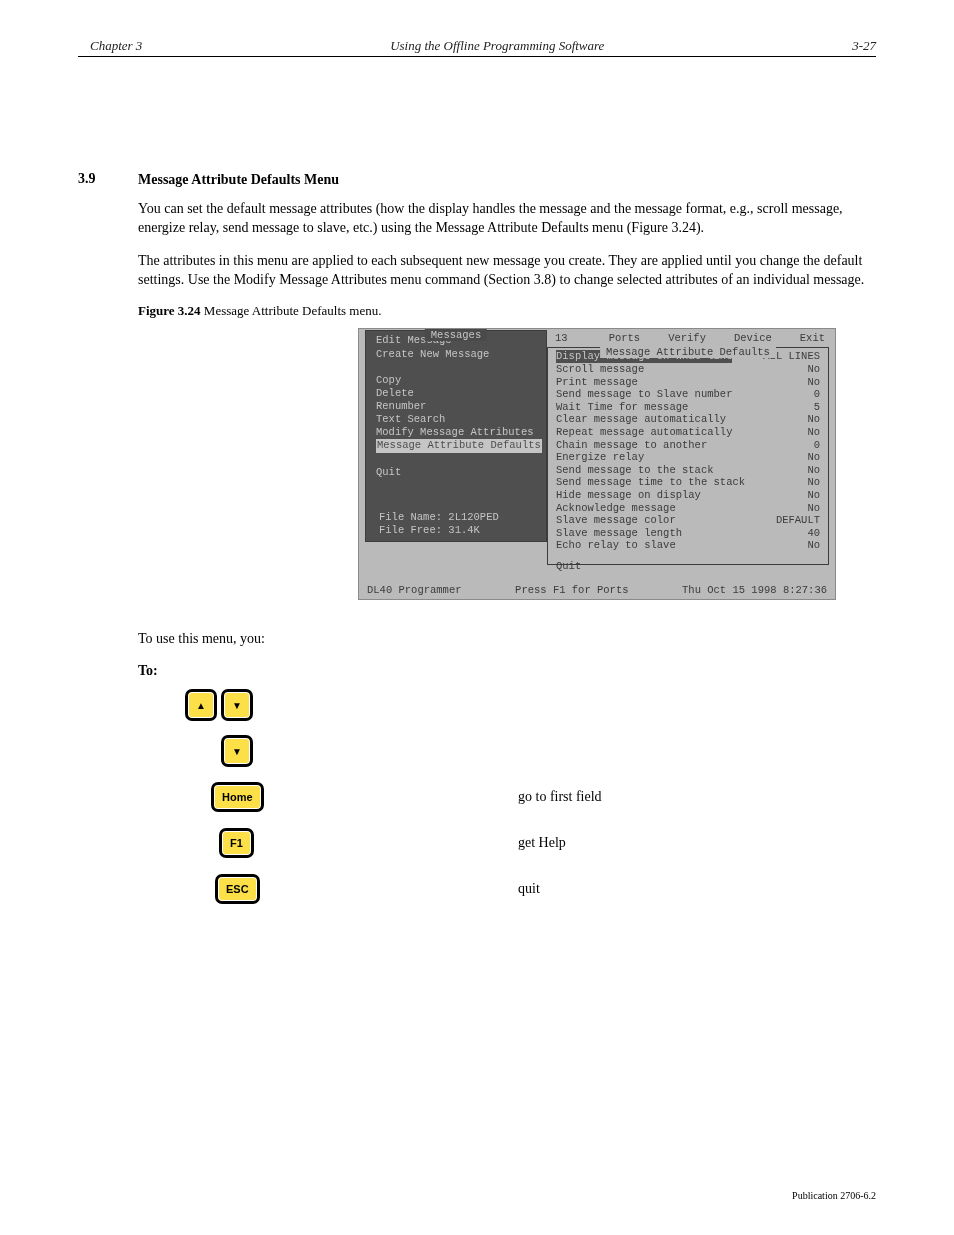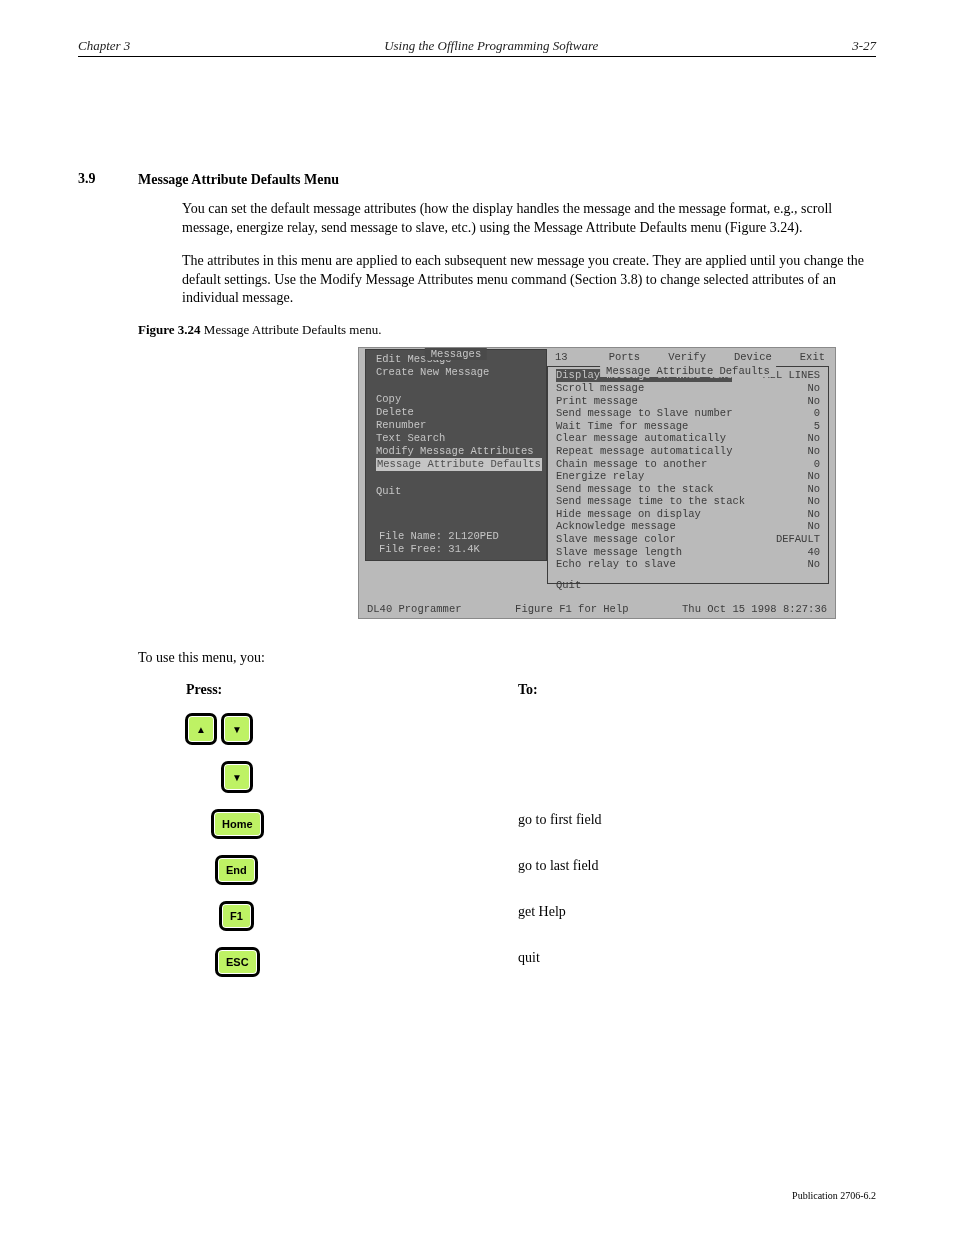--- a/index.html
+++ b/index.html
@@ -16,27 +16,27 @@
   .header-row {
     display: flex;
     justify-content: space-between;
     align-items: baseline;
     font-size: 13px;
     color: #222;
     border-bottom: 1px solid #000;
     padding-bottom: 2px;
     margin-bottom: 24px;
   }
-  .header-left { font-style: italic; }
+  .header-left { font-style: italic; margin-left: 12px; }
   .header-mid { font-style: italic; text-align: center; flex: 1; }
   .header-right { font-style: italic; }
   .sec-num { font-weight: bold; font-size: 14px; float: left; width: 60px; }
   .sec-body { margin-left: 60px; font-size: 14px; line-height: 1.35; }
   .sec-title { font-weight: bold; margin-bottom: 10px; }
-  .para { margin-bottom: 14px; margin-left: 44px; }
+  .para { margin-bottom: 14px; }
   .screenshot-wrap { clear: both; margin: 8px 0 30px 280px; width: 478px; }
   .tui {
     border: 1px solid #888;
     background: #bcbcbc;
     font-family: 'Courier New', monospace;
     font-size: 10.5px;
     color: #333;
     position: relative;
     height: 272px;
     filter: grayscale(1) contrast(0.9) brightness(1.02);
@@ -114,27 +114,26 @@
   .keytable .hdr .c1 { width: 380px; padding-left: 48px; }
   .keytable .row { display: flex; align-items: center; margin-bottom: 10px; min-height: 36px; }
   .keytable .row .iconcell { width: 380px; padding-left: 48px; display: flex; gap: 6px; align-items: center; }
   .keytable .row .desc { flex: 1; }
   .keycap {
     display: inline-flex;
     align-items: center;
     justify-content: center;
     border: 2px solid #000;
     border-radius: 7px;
-    background: #bef264;
+    background: #fde047;
     font-family: Arial, sans-serif;
     font-size: 11px;
     font-weight: bold;
     padding: 0;
     box-shadow: inset 0 0 0 1px #fff, 0 0 0 1px #000;
-    margin-top: 8px;
   }
   .keycap.sq { width: 30px; height: 30px; }
   .keycap.sq::after { content: ""; }
   .keycap.arrow-up::after { content: "▲"; font-size: 10px; }
   .keycap.arrow-down::after { content: "▼"; font-size: 10px; }
   .keycap.word { padding: 4px 8px; height: 28px; }
   .inner-round { border-radius: 6px; }
 </style>
 </head>
 <body>
@@ -258,31 +257,30 @@
         </div>
       <div class="attr-row">
           <span class="k">Echo relay to slave</span>
           <span class="v">No</span>
         </div>
       <div class="quit-row">Quit</div>
     </div>
 
     <div class="statusbar">
       <span>DL40 Programmer</span>
-      <span>Figure F1 for Help</span>
+      <span>Press F1 for Ports</span>
       <span>Thu Oct 15 1998  8:27:36</span>
     </div>
   </div>
 </div>
 
 <div class="sec-body para" style="margin-left:60px;">To use this menu, you:</div>
 
 <div class="keytable">
   <div class="hdr">
-    <div class="c1">Press:</div>
     <div>To:</div>
   </div>
 
   <div class="row">
     <div class="iconcell">
       <span class="keycap sq arrow-up inner-round"></span>
       <span class="keycap sq arrow-down inner-round"></span>
     </div>
   </div>
 
@@ -292,26 +290,20 @@
     </div>
   </div>
 
   <div class="row">
     <div class="iconcell" style="padding-left:74px;">
       <span class="keycap word inner-round">Home</span>
     </div>
     <div class="desc">go to first field</div>
   </div>
 
-  <div class="row">
-    <div class="iconcell" style="padding-left:78px;">
-      <span class="keycap word inner-round">End</span>
-    </div>
-    <div class="desc">go to last field</div>
-  </div>
 
   <div class="row">
     <div class="iconcell" style="padding-left:82px;">
       <span class="keycap word inner-round">F1</span>
     </div>
     <div class="desc">get Help</div>
   </div>
 
   <div class="row">
     <div class="iconcell" style="padding-left:78px;text-align:right;">

